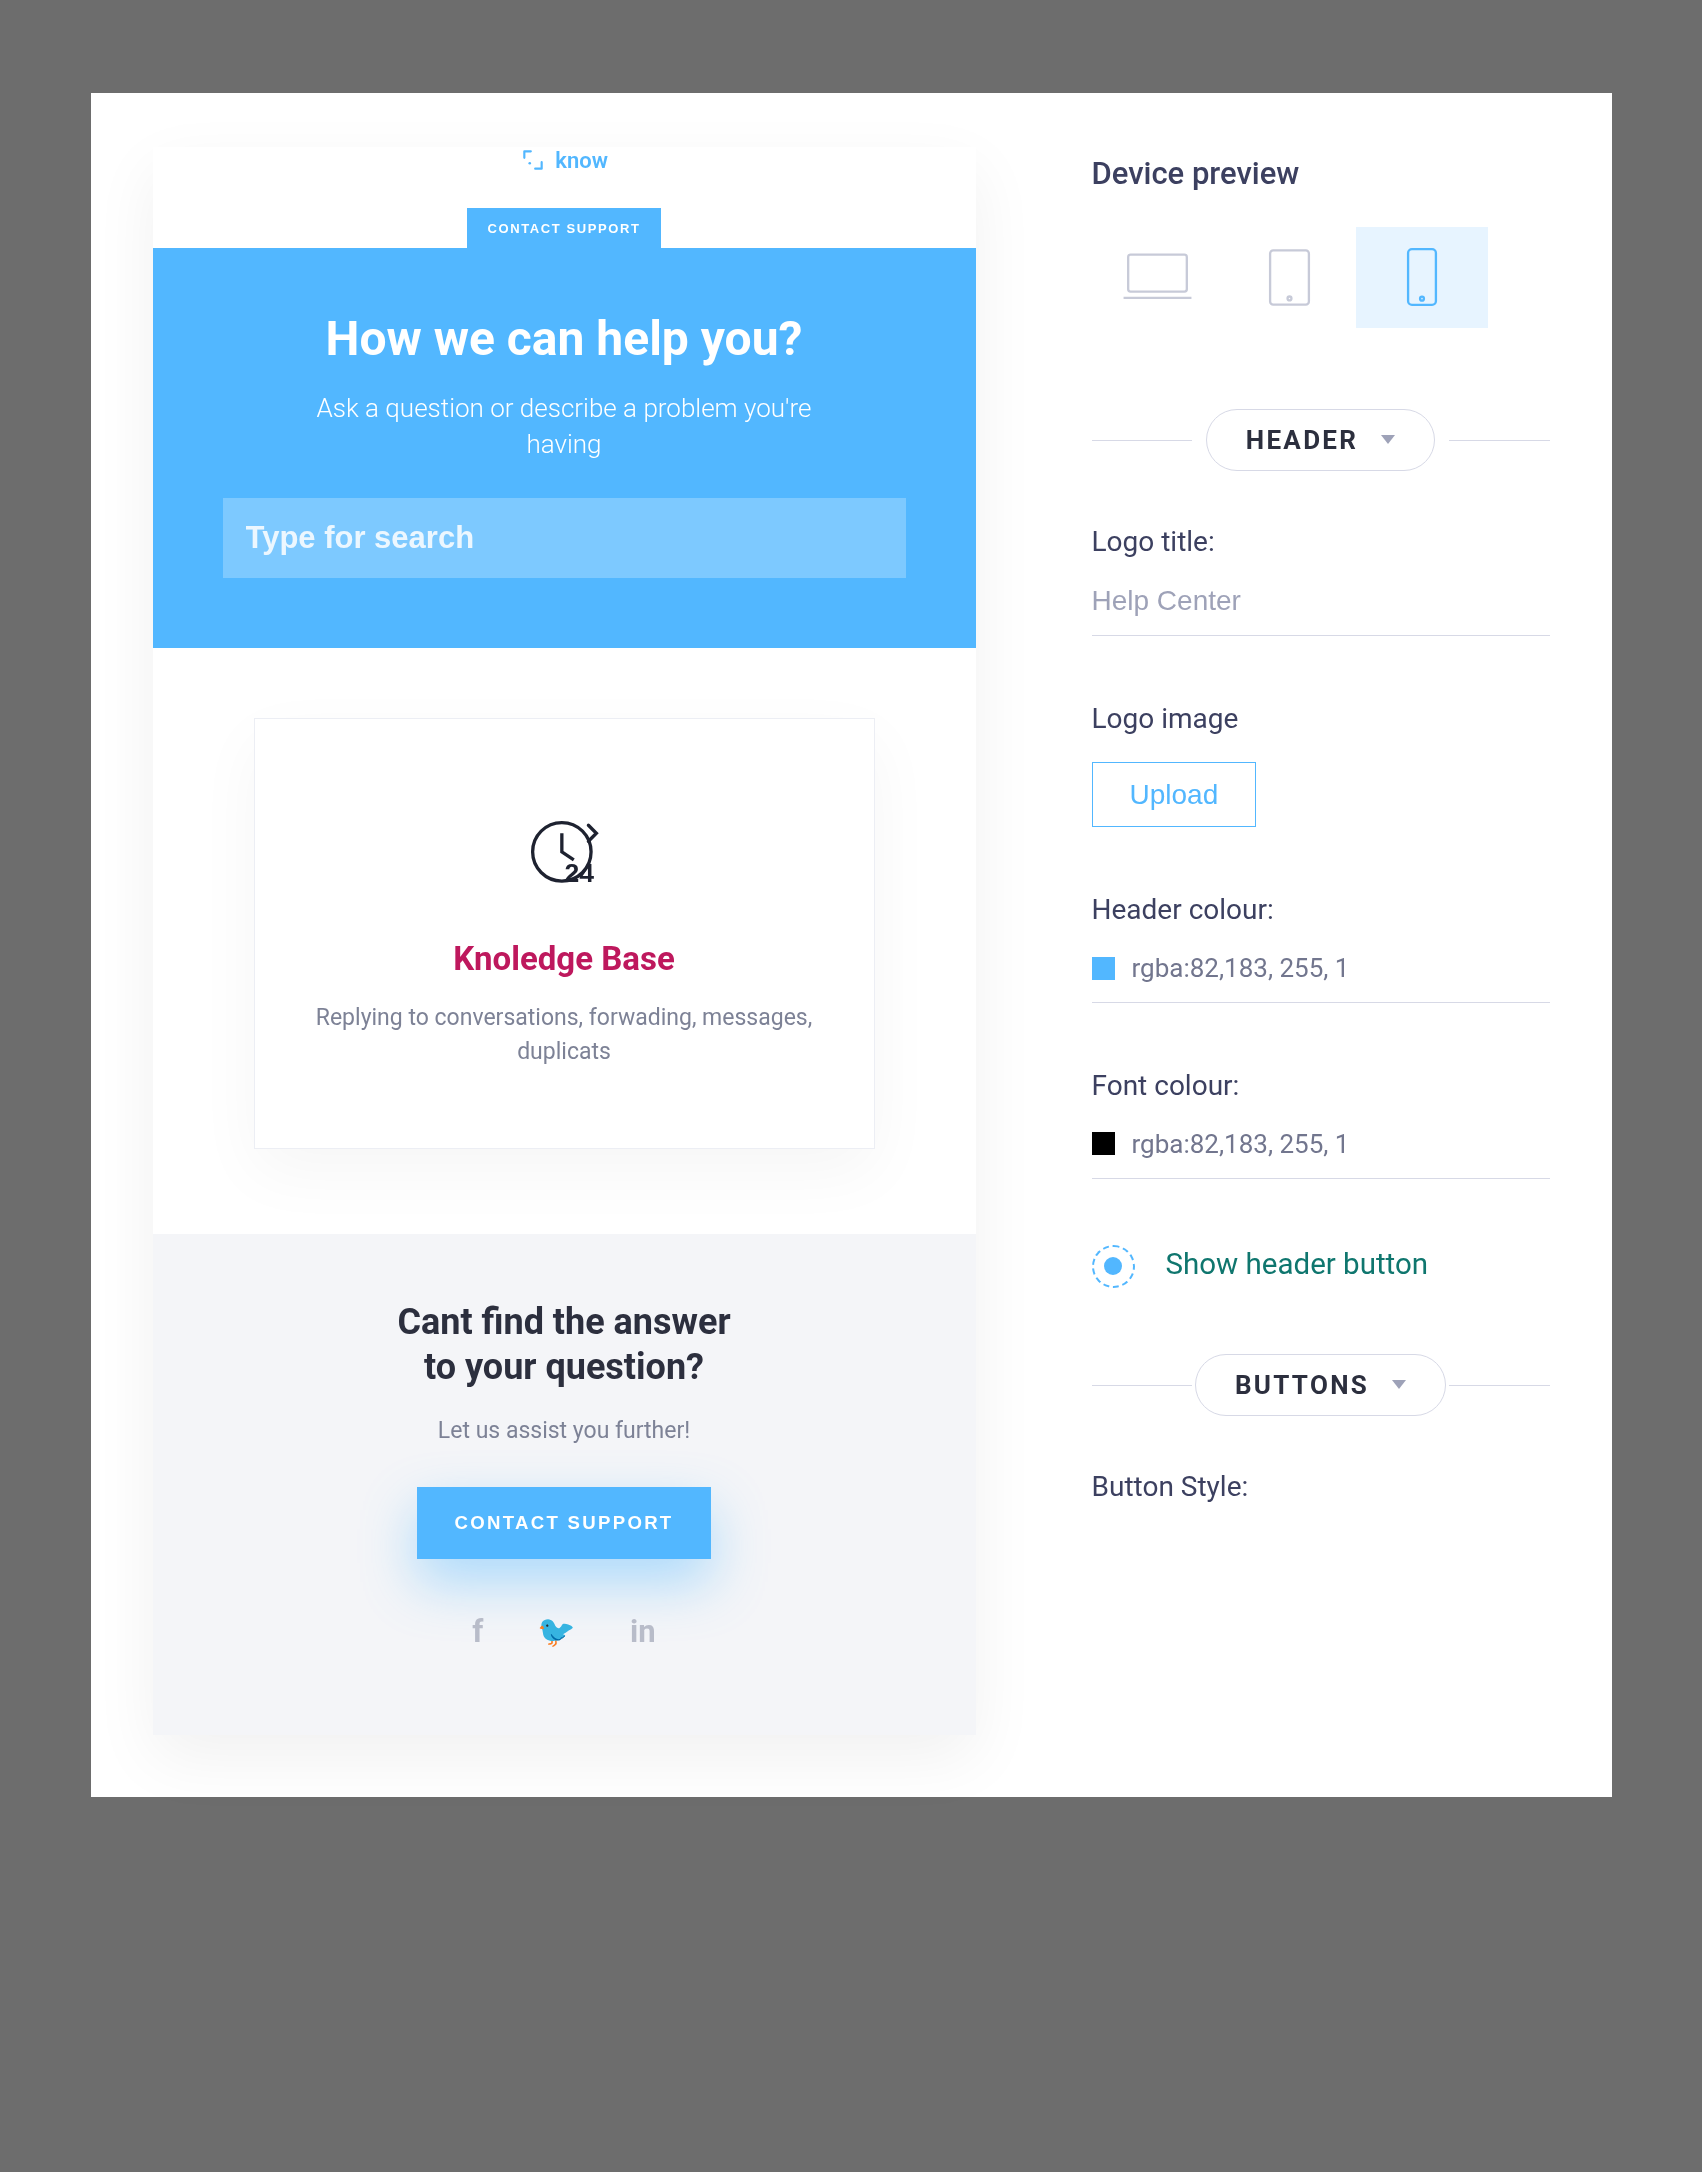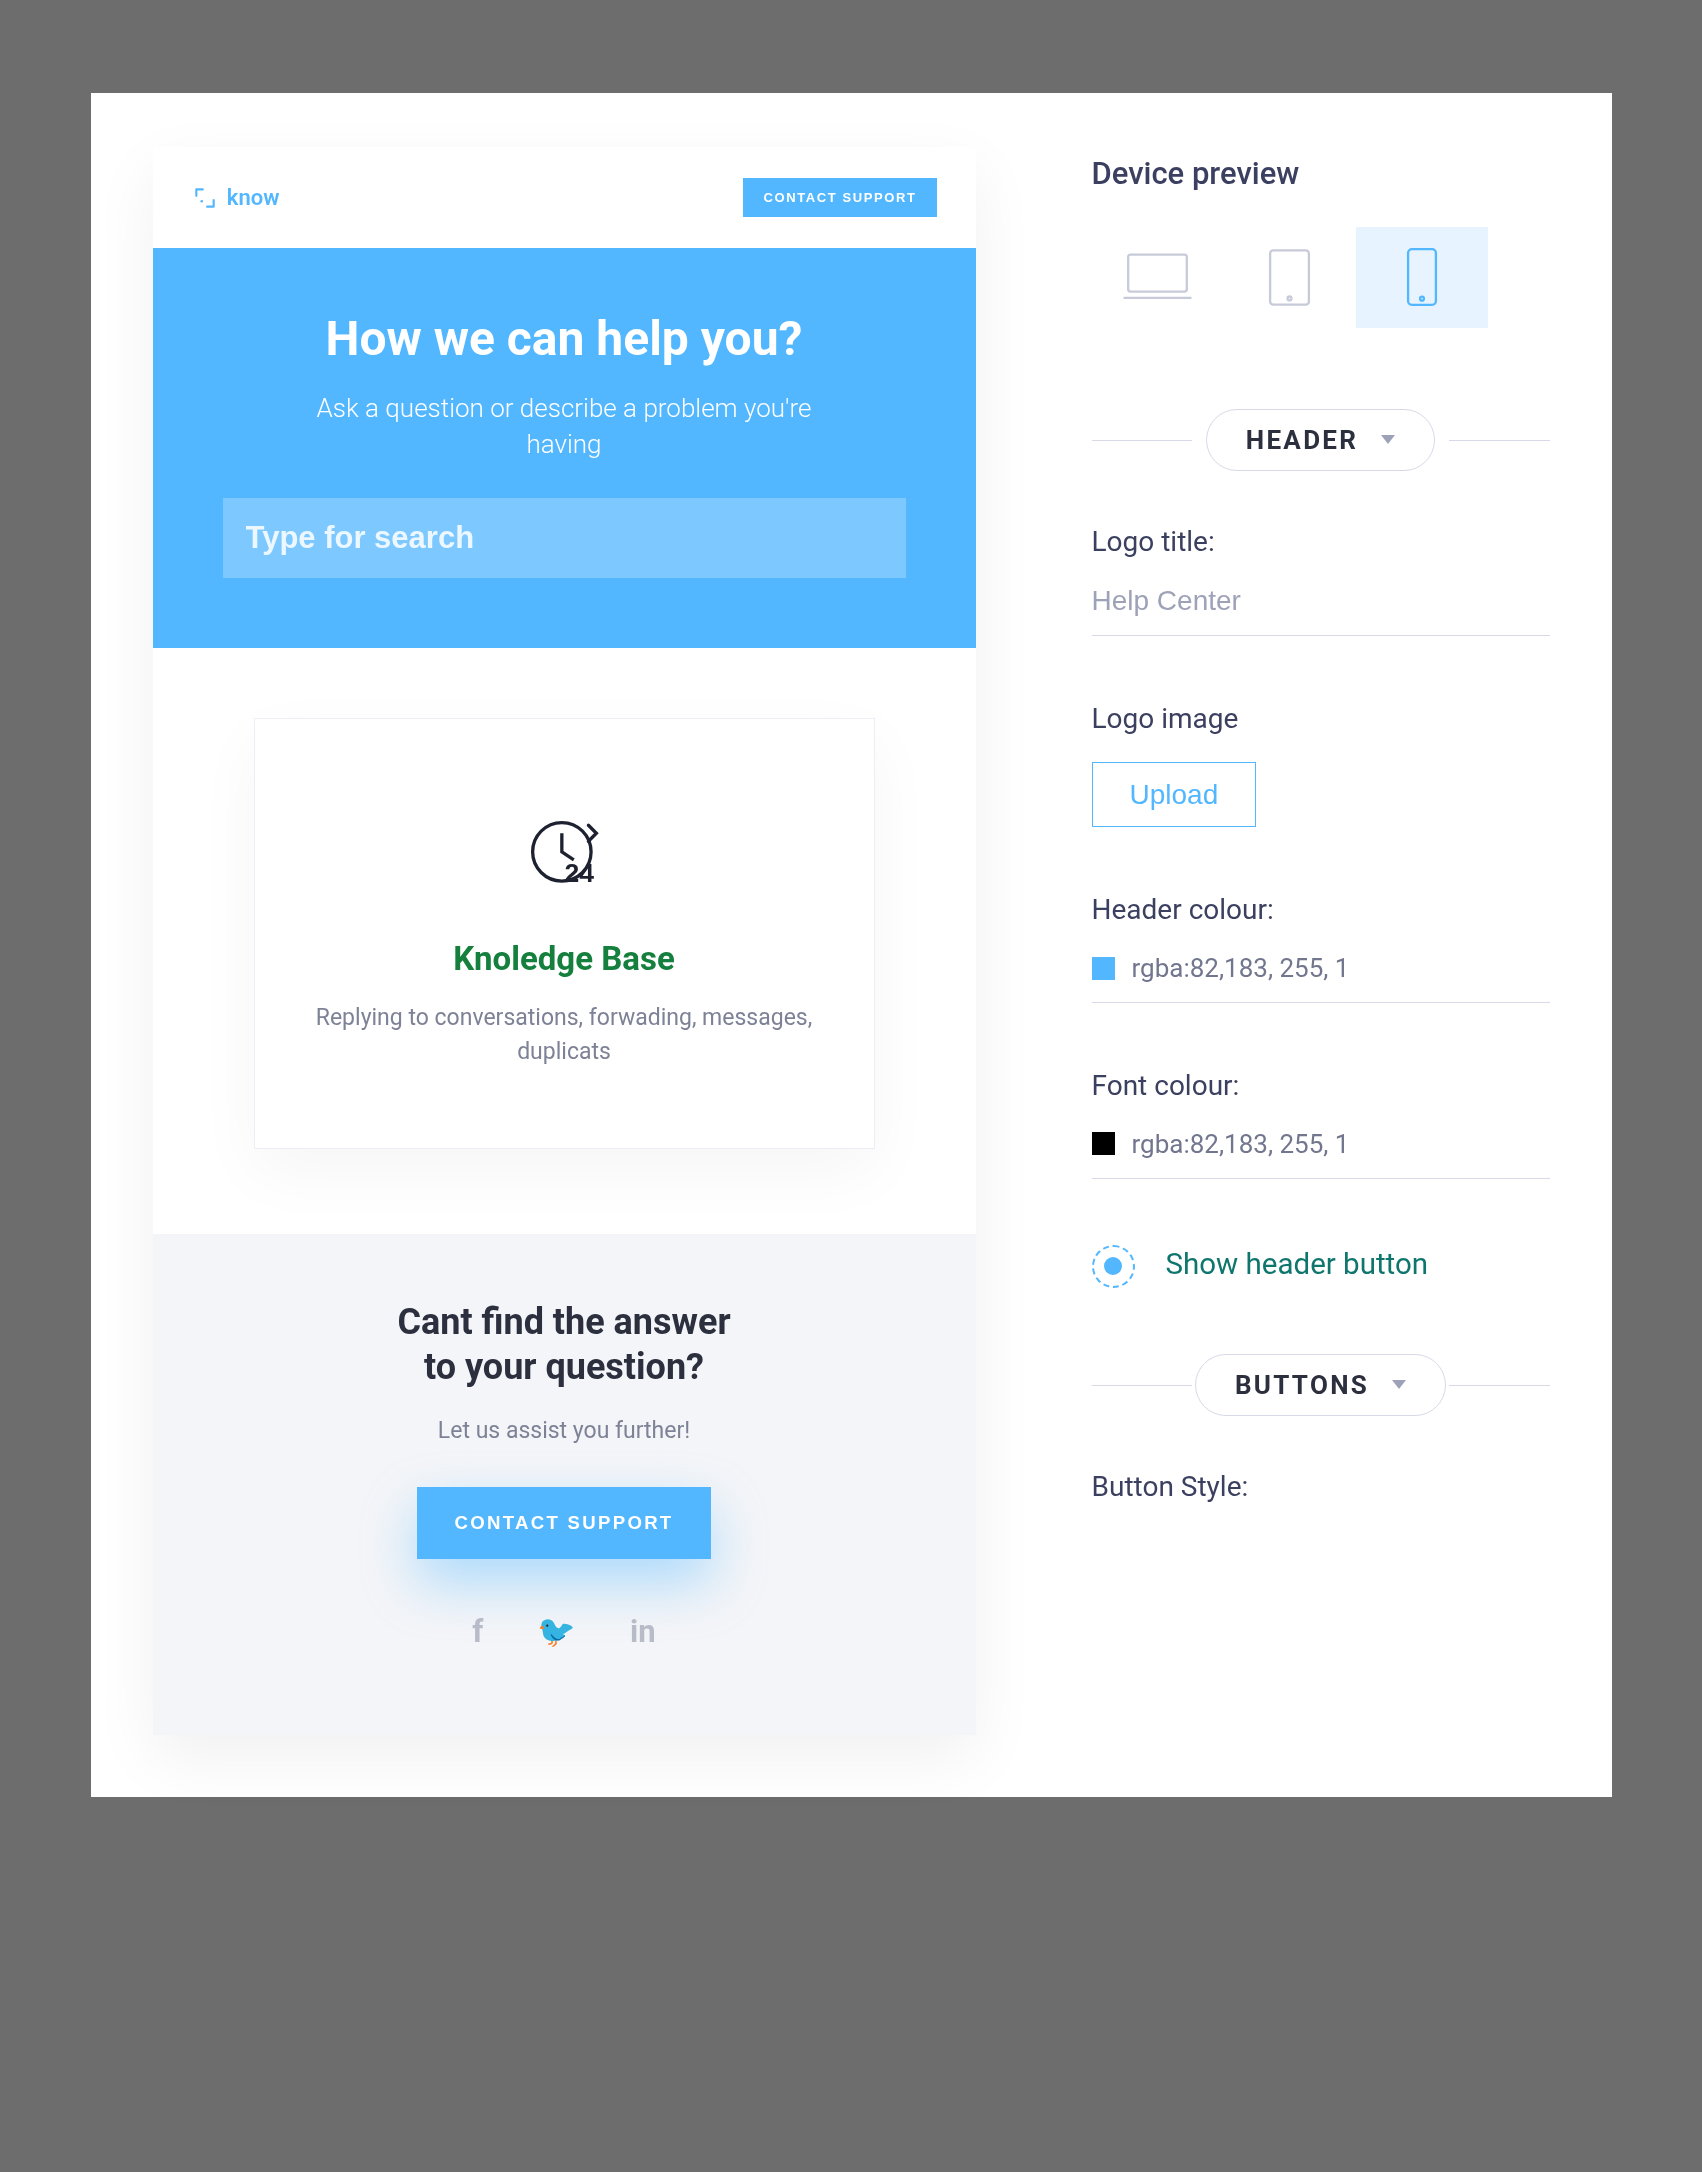--- a/index.html
+++ b/index.html
@@ -28,20 +28,21 @@
     width: 823px;
     background:#fff;
     box-shadow:0 23px 62px rgba(0,0,0,.06);
   }
   .device-header{
     height:101px;
     display:flex;
     align-items:center;
     justify-content:space-between;
     padding:0 39px;
+    flex-direction:column;
   }
   .logo{
     display:flex;
     align-items:center;
     gap:9.3px;
     color:#52b7ff;
     font-weight:600;
     font-size:22px;
   }
   .logo svg{width:26px;height:26px;}
@@ -80,21 +81,21 @@
   }
   .kb-card{
     width:621px;
     background:#fff;
     border:0.8px solid #eceef4;
     box-shadow:0 23px 62px rgba(0,0,0,.04);
     text-align:center;
     padding:93px 47px 78px;
   }
   .kb-card svg{width:85px;height:85px;margin-bottom:39px;}
-  .kb-card h2{font-size:33px;color:#15803d;font-weight:700;margin-bottom:23px;}
+  .kb-card h2{font-size:33px;color:#be185d;font-weight:700;margin-bottom:23px;}
   .kb-card p{font-size:23px;color:#7d8296;line-height:1.5;}
   .cta{
     background:#f4f5f8;
     text-align:center;
     padding:66px 31px 85px;
   }
   .cta h2{font-size:36px;color:#2c2f3e;font-weight:700;line-height:1.25;margin-bottom:27px;}
   .cta p{font-size:23px;color:#7d8296;margin-bottom:43px;margin-top:21px;}
   .cta-btn{
     background:#52b7ff;color:#fff;border:none;

